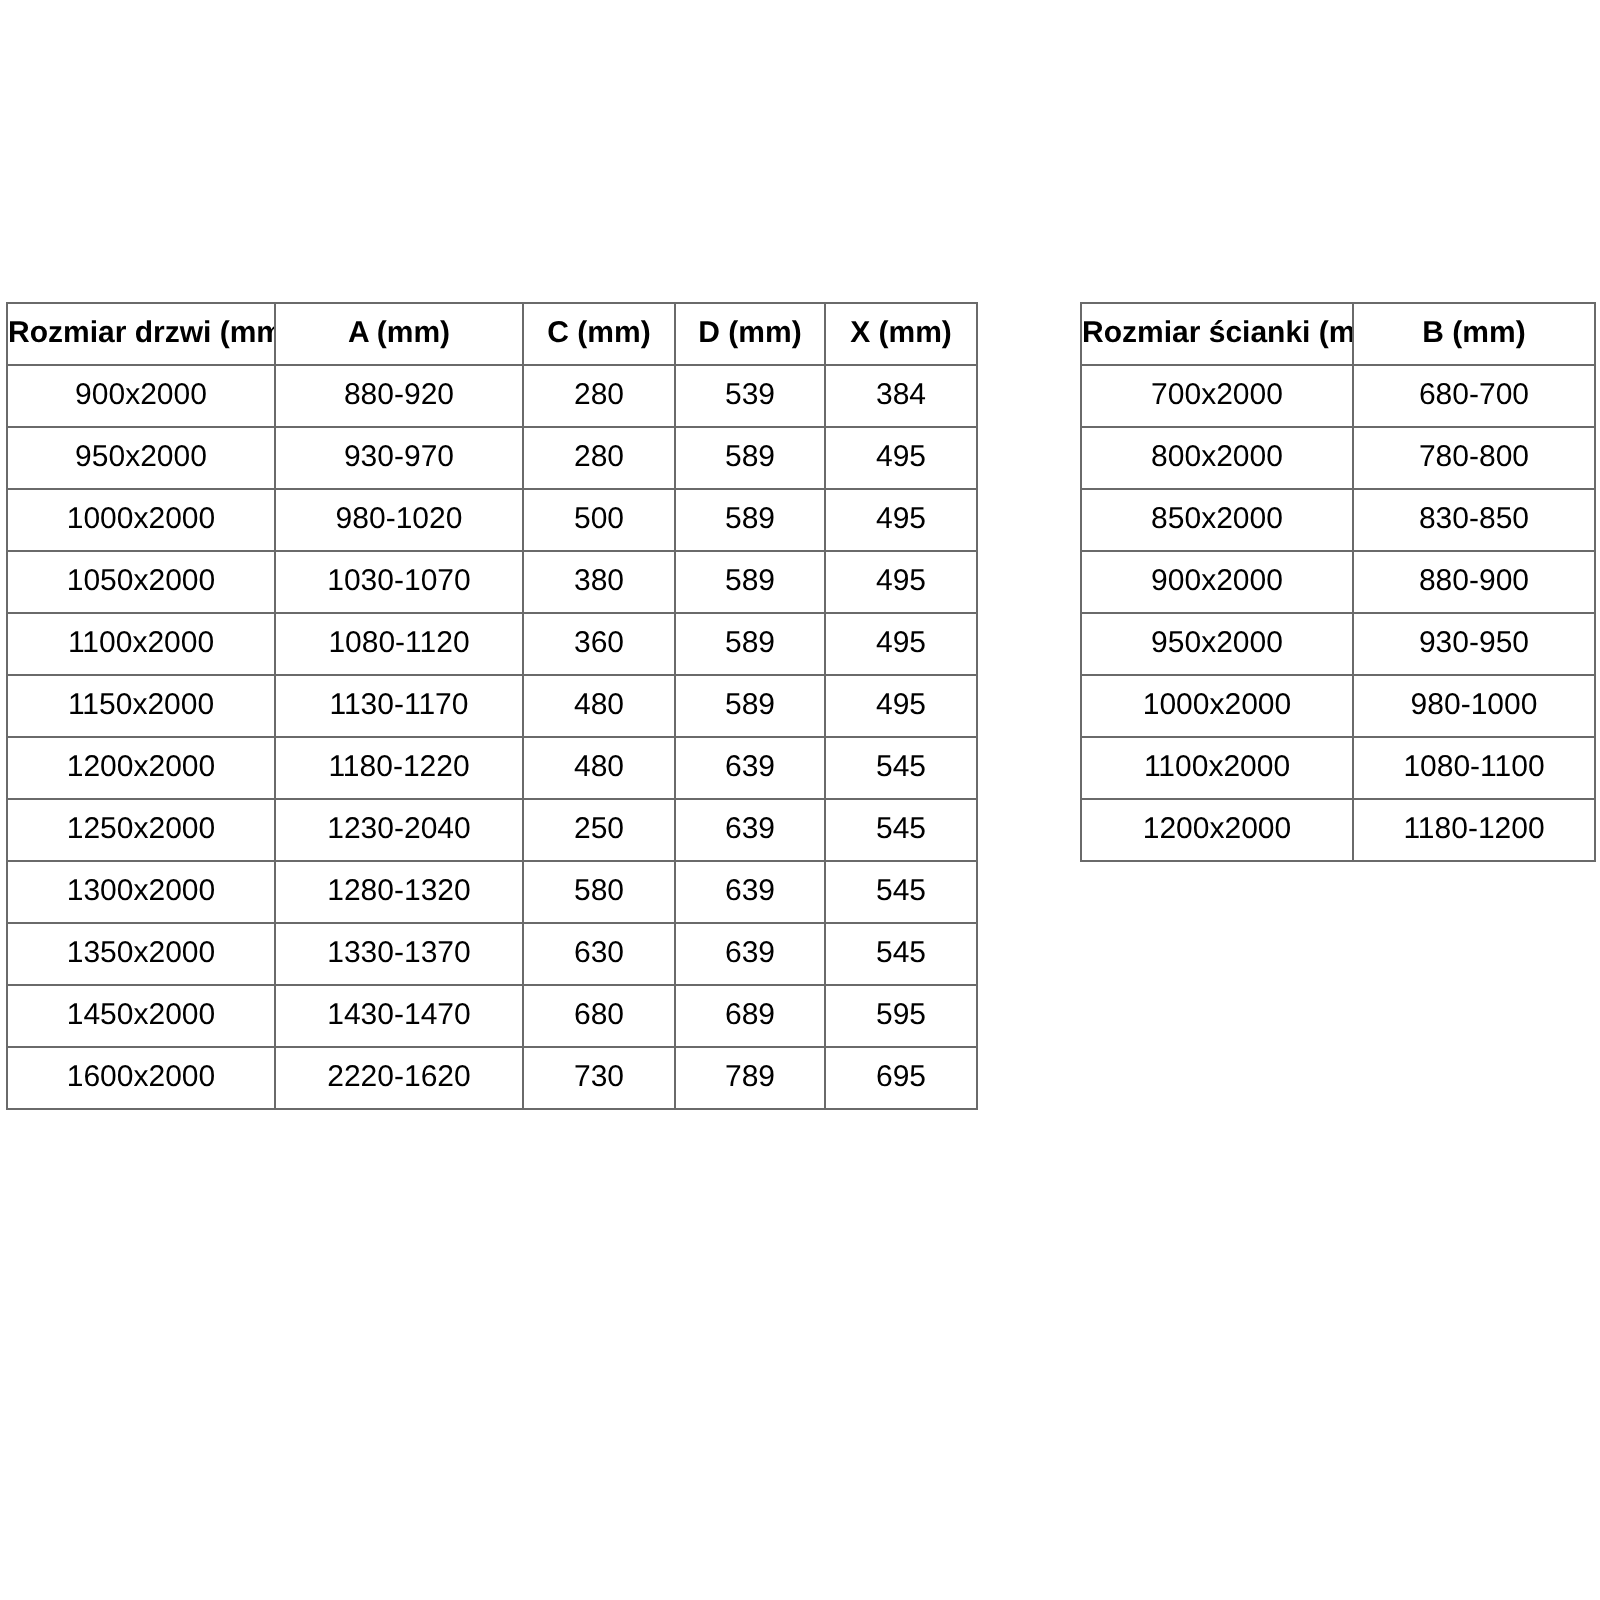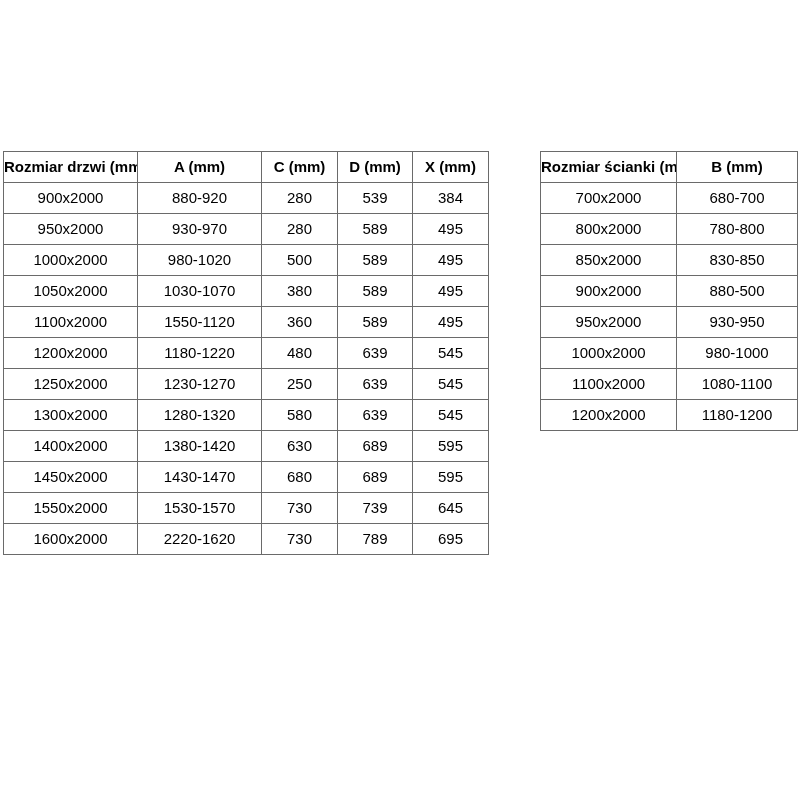--- a/index.html
+++ b/index.html
@@ -90,66 +90,66 @@
       </tr>
       <tr>
         <td>1050x2000</td>
         <td>1030-1070</td>
         <td>380</td>
         <td>589</td>
         <td>495</td>
       </tr>
       <tr>
         <td>1100x2000</td>
-        <td>1550-1120</td>
+        <td>1080-1120</td>
         <td>360</td>
+        <td>589</td>
+        <td>495</td>
+      </tr>
+      <tr>
+        <td>1150x2000</td>
+        <td>1130-1170</td>
+        <td>480</td>
         <td>589</td>
         <td>495</td>
       </tr>
       <tr>
         <td>1200x2000</td>
         <td>1180-1220</td>
         <td>480</td>
         <td>639</td>
         <td>545</td>
       </tr>
       <tr>
         <td>1250x2000</td>
-        <td>1230-1270</td>
+        <td>1230-2040</td>
         <td>250</td>
         <td>639</td>
         <td>545</td>
       </tr>
       <tr>
         <td>1300x2000</td>
         <td>1280-1320</td>
         <td>580</td>
         <td>639</td>
         <td>545</td>
       </tr>
       <tr>
-        <td>1400x2000</td>
-        <td>1380-1420</td>
+        <td>1350x2000</td>
+        <td>1330-1370</td>
         <td>630</td>
-        <td>689</td>
-        <td>595</td>
+        <td>639</td>
+        <td>545</td>
       </tr>
       <tr>
         <td>1450x2000</td>
         <td>1430-1470</td>
         <td>680</td>
         <td>689</td>
         <td>595</td>
-      </tr>
-      <tr>
-        <td>1550x2000</td>
-        <td>1530-1570</td>
-        <td>730</td>
-        <td>739</td>
-        <td>645</td>
       </tr>
       <tr>
         <td>1600x2000</td>
         <td>2220-1620</td>
         <td>730</td>
         <td>789</td>
         <td>695</td>
       </tr>
     </tbody>
   </table>
@@ -173,21 +173,21 @@
       <tr>
         <td>800x2000</td>
         <td>780-800</td>
       </tr>
       <tr>
         <td>850x2000</td>
         <td>830-850</td>
       </tr>
       <tr>
         <td>900x2000</td>
-        <td>880-500</td>
+        <td>880-900</td>
       </tr>
       <tr>
         <td>950x2000</td>
         <td>930-950</td>
       </tr>
       <tr>
         <td>1000x2000</td>
         <td>980-1000</td>
       </tr>
       <tr>

